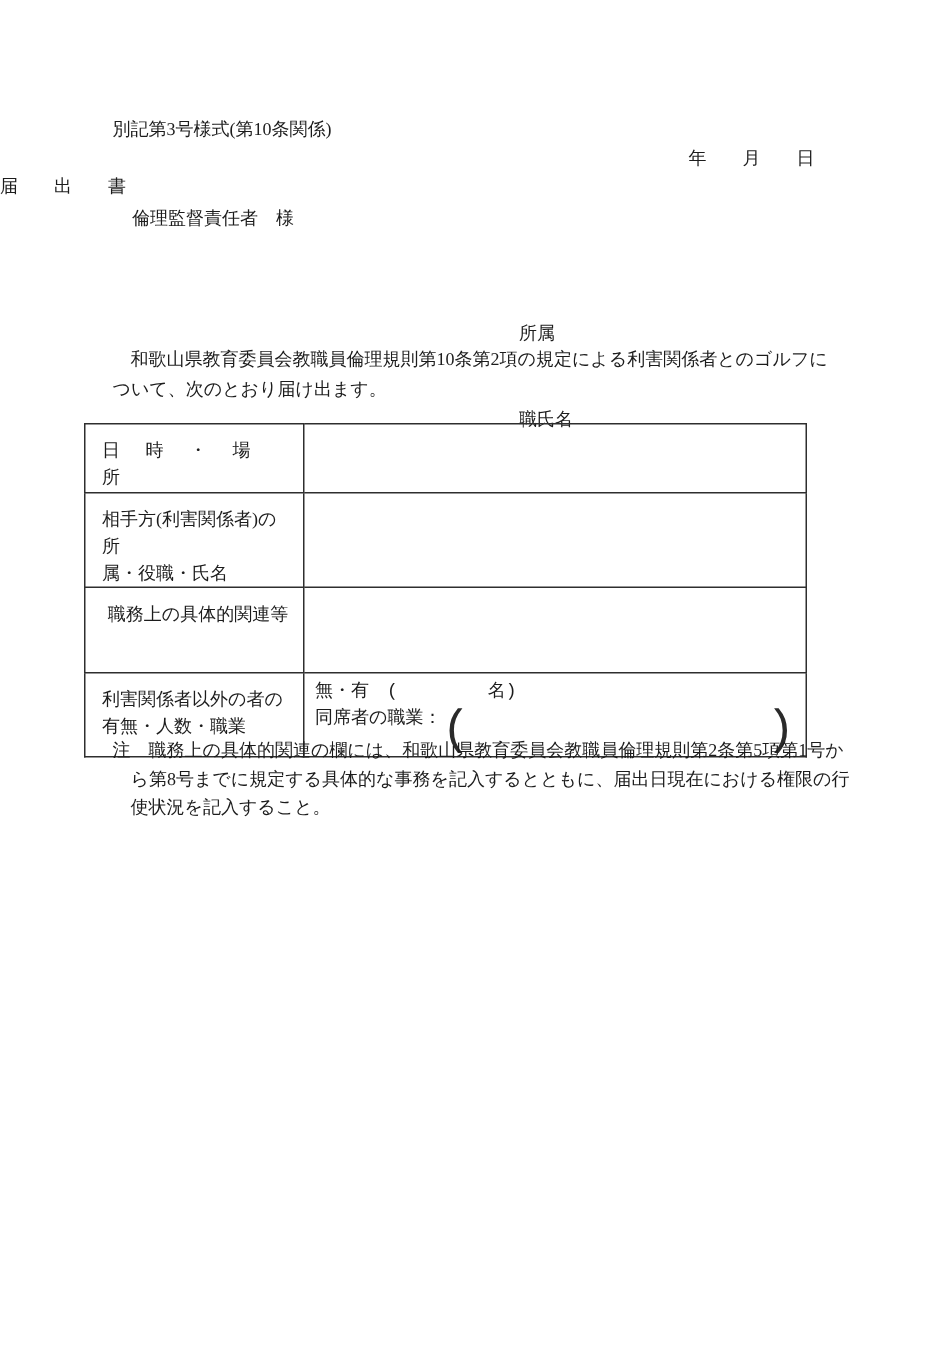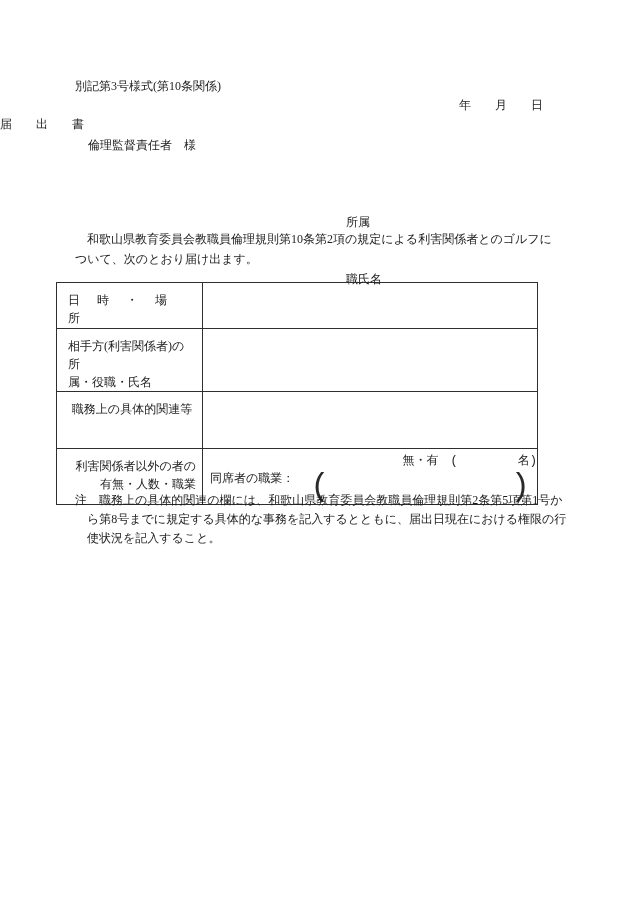--- a/index.html
+++ b/index.html
@@ -41,27 +41,27 @@
     width:146px;
     padding:8px 6px 0 11px;
     line-height:18px;
     white-space:pre-line;
   }
   .lbl-spread { letter-spacing:2.5px; }
   .val { padding:4px 8px; }
   .r1 td { height:46px; }
   .r2 td { height:45px; }
   .r3 td { height:57px;text-align:center; }
-  .r4 td { height:53px;text-align:right; }
+  .r4 td { height:53px; }
 
   .r4-val { padding:0;font-family:Liberation Mono, monospace; }
   .presence-line { padding:4px 0 0 7px; line-height:17px; white-space:pre; }
   .seat-line {
     display:flex; align-items:flex-start;
-    padding-left:7px; line-height:17px;gap:16px;
+    padding-left:7px; line-height:17px;
   }
   .seat-label { white-space:pre; padding-top:1px; }
   .big-paren {
     font-size:32px; line-height:34px;
     font-weight:400; color:#2a2a2a;
     padding-top:0;
   }
   .paren-close { margin-right:7px; }
   .seat-spacer { flex:1; }
 

